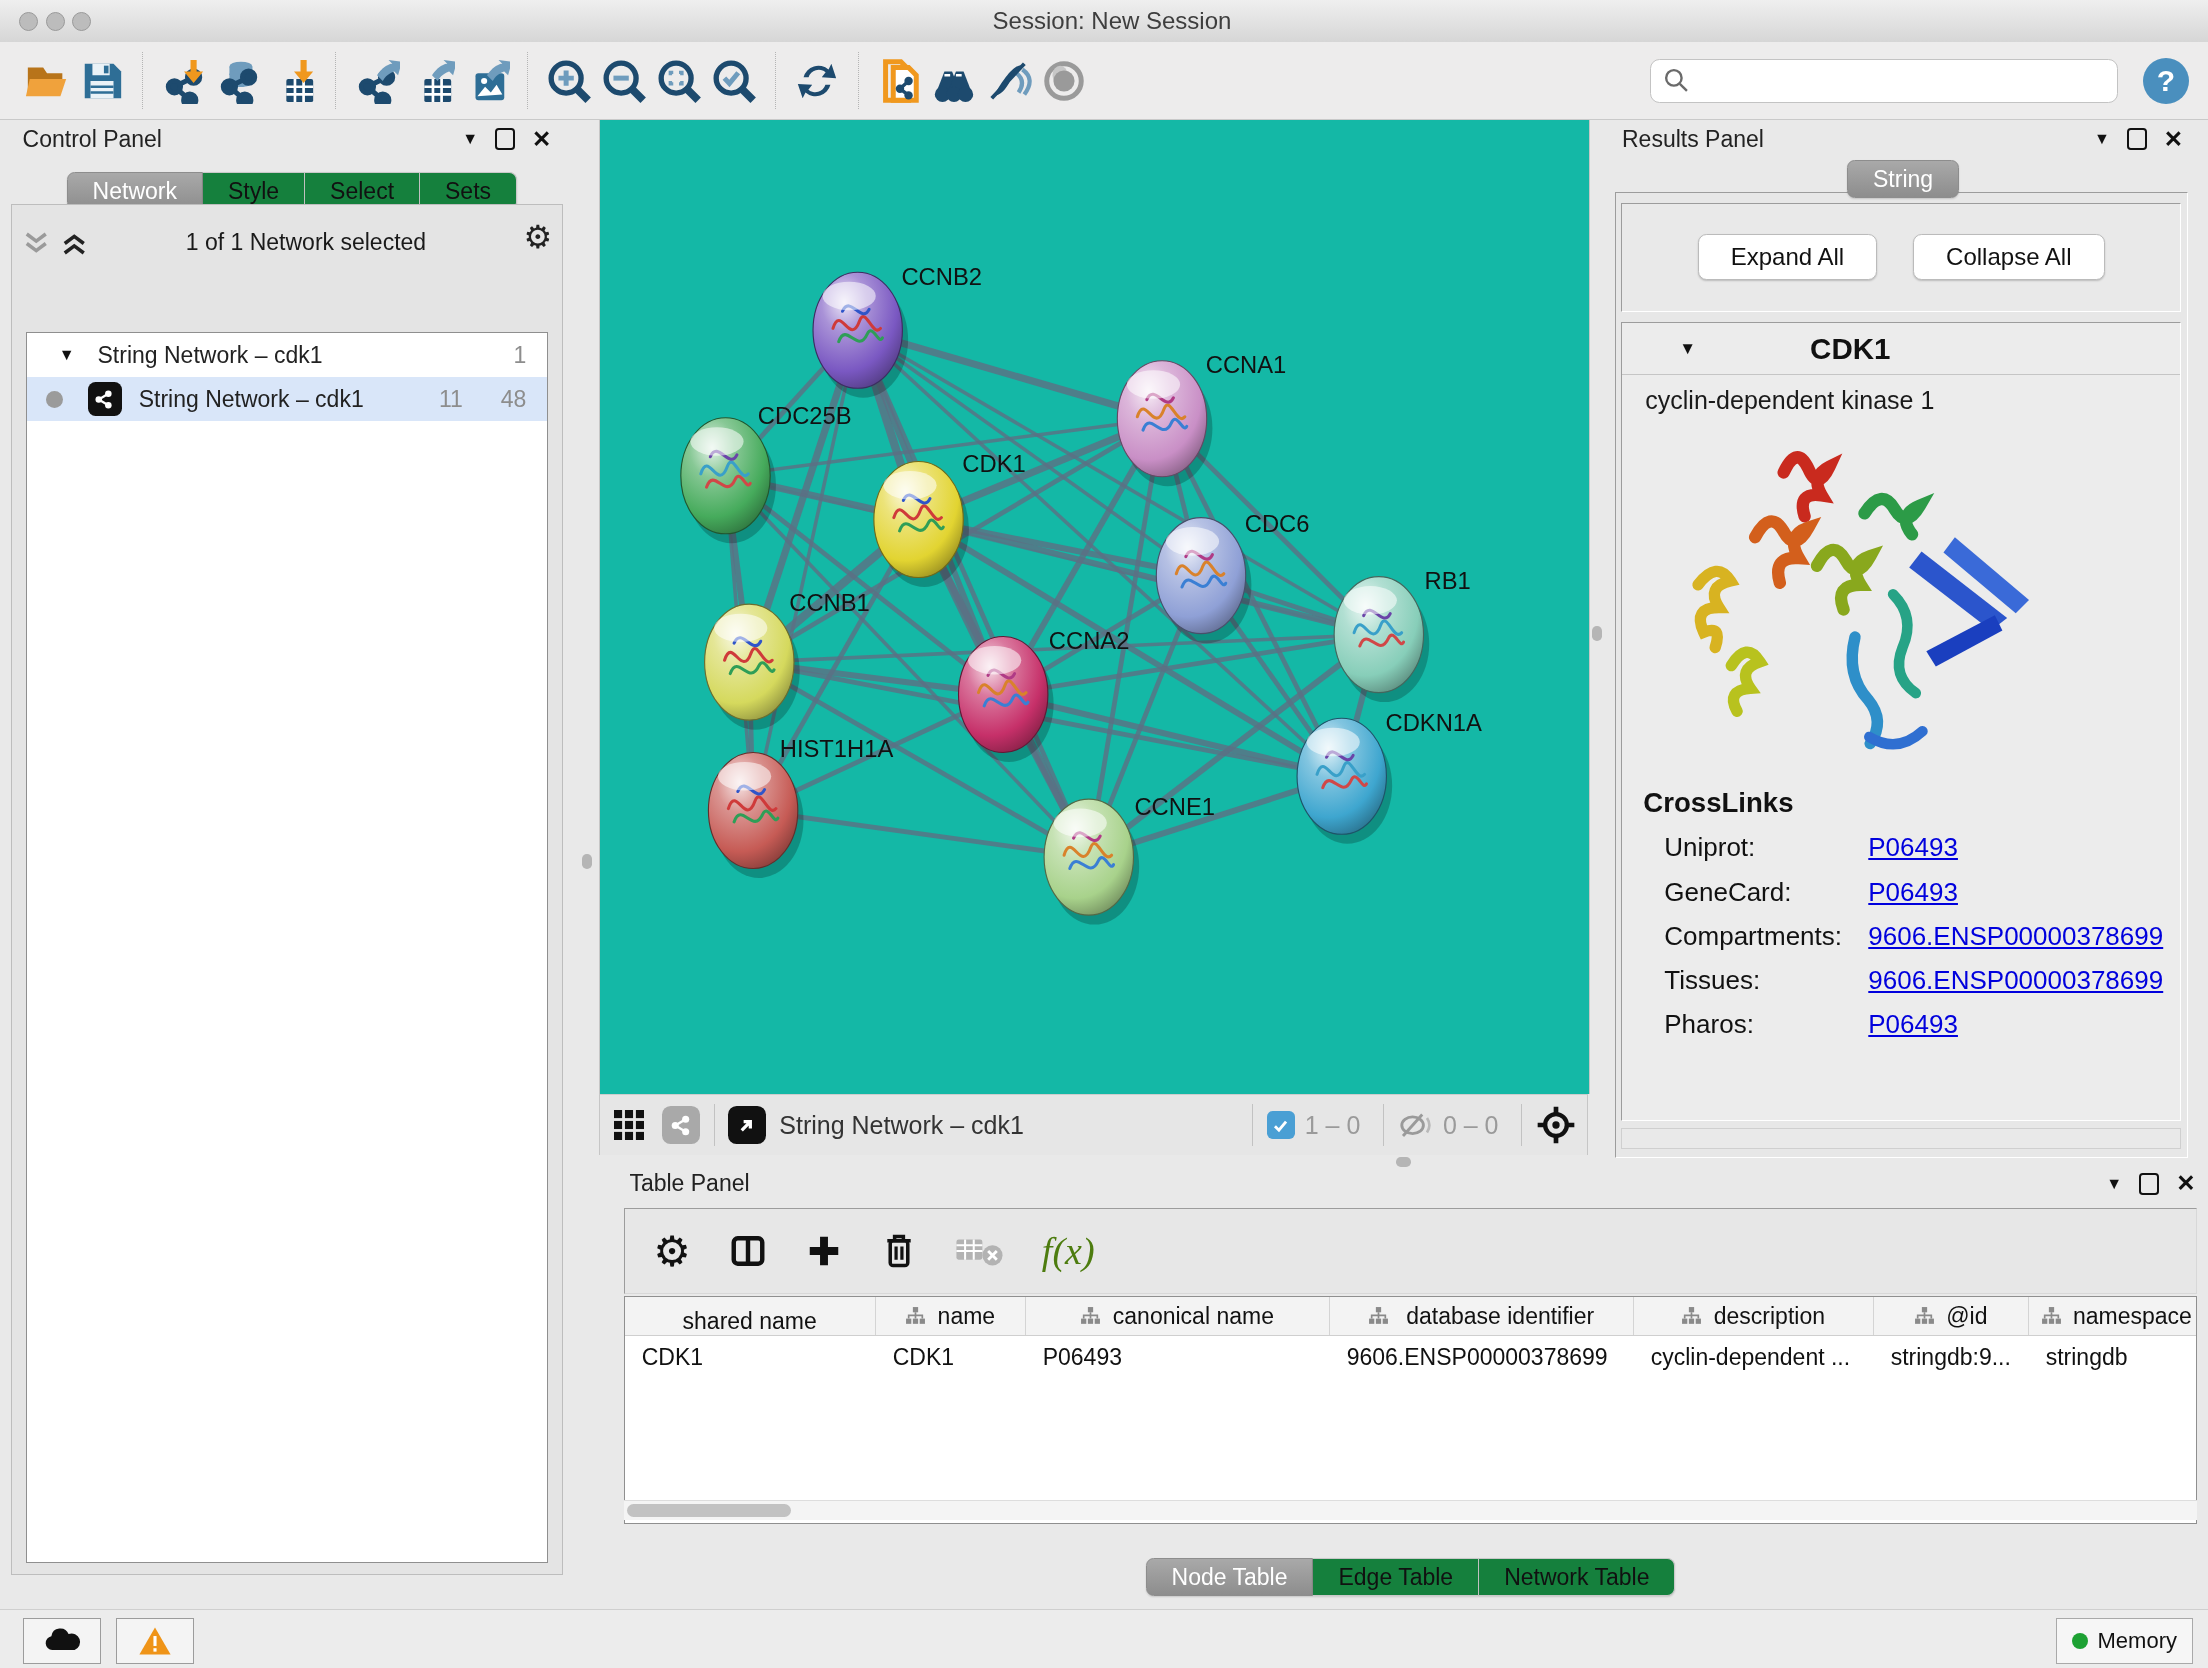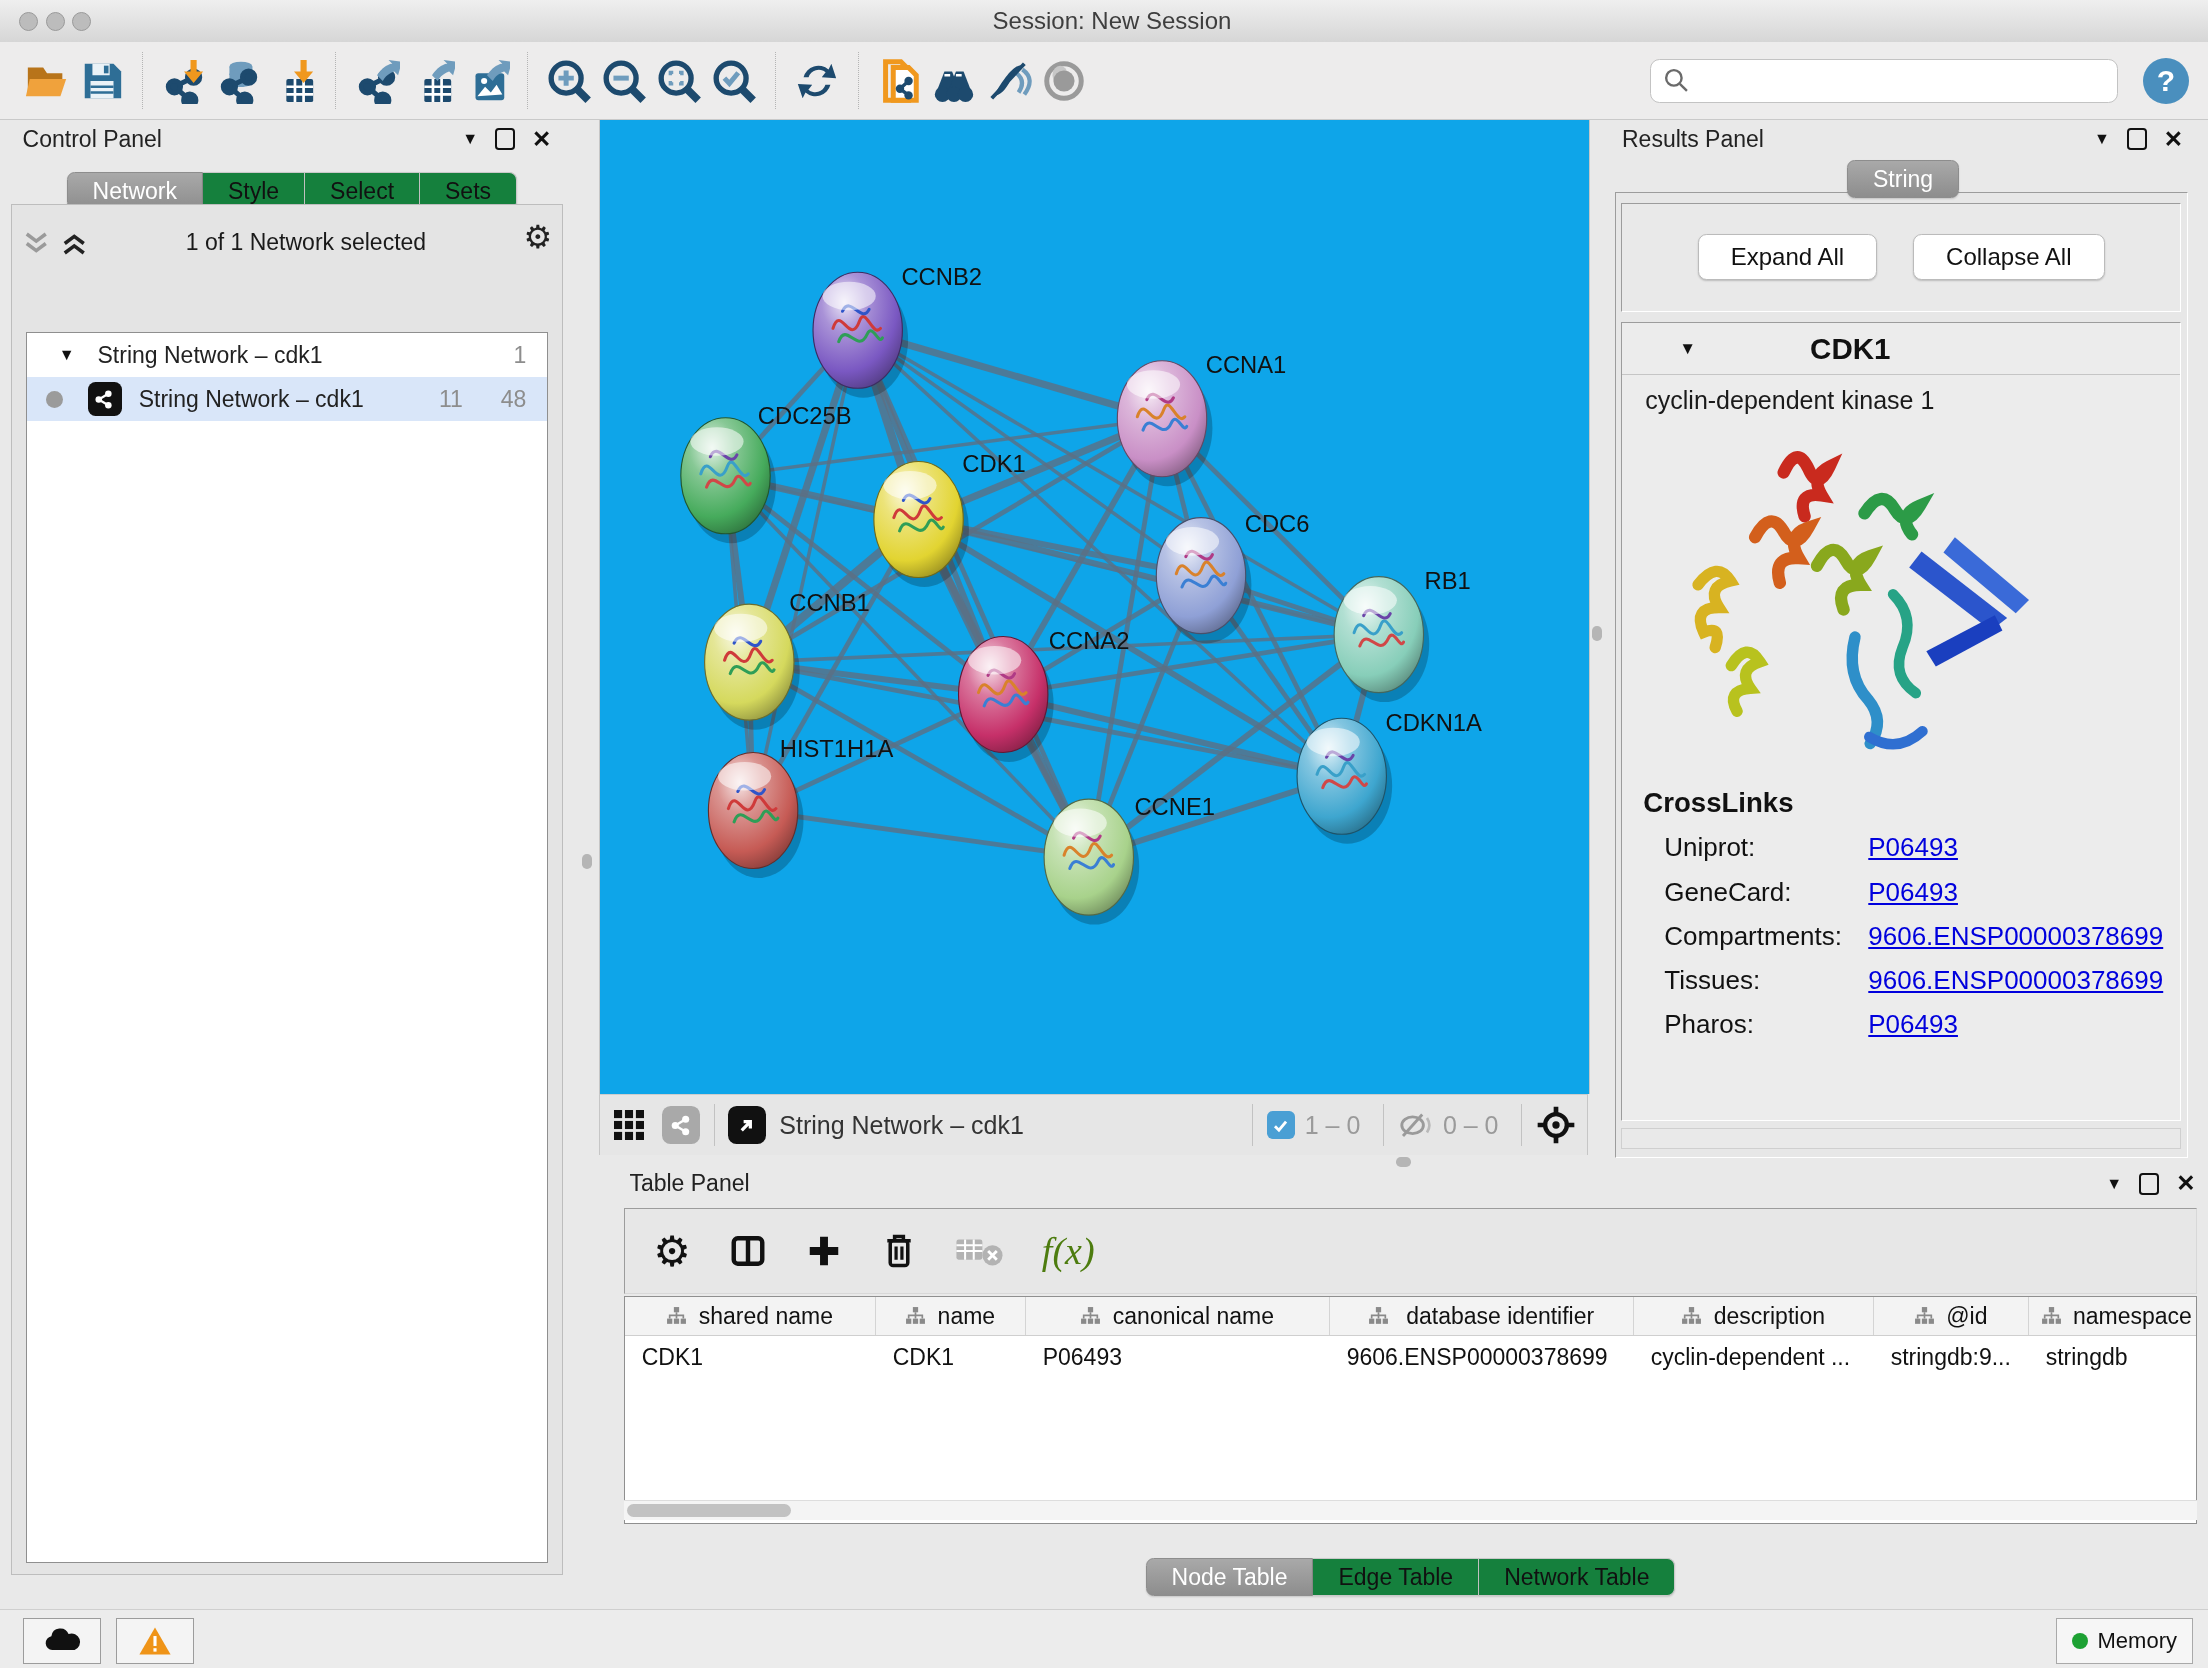--- a/index.html
+++ b/index.html
@@ -45,21 +45,21 @@
     background:#e4e4e4;border:1px solid #bdbdbd;}
   .cp-statusrow{position:absolute;left:9.5px;right:9.5px;top:13.3px;height:38px;display:flex;align-items:flex-end;}
   .cp-status{flex:1;text-align:center;font-size:23px;color:#1a1a1a;}
   .tree-box{position:absolute;left:13.3px;right:13.3px;top:127px;bottom:11.4px;background:#fff;border:1.9px solid #8f8f8f;}
   .tree-row{height:44px;display:flex;align-items:center;font-size:23px;}
   .tree-row.sel{background:#d9e6f9;}
   .tree-count{color:#8d8d8d;font-size:23px;}
   .badge-share{width:34px;height:34px;border-radius:7.6px;background:#111;display:flex;align-items:center;justify-content:center;}
 
   
-  .net-canvas{left:599px;top:120px;width:989px;height:974px;background:#0ea5e9;
+  .net-canvas{left:599px;top:120px;width:989px;height:974px;background:#14b8a6;
     border-left:1px solid #c6c6c6;border-right:1px solid #c6c6c6;}
   .net-nav{left:599px;top:1094px;width:989px;height:61px;background:#e6e6e6;
     border-top:1px solid #cdcdcd;border-left:1px solid #c6c6c6;border-right:1px solid #c6c6c6;
     display:flex;align-items:center;box-sizing:border-box;padding:0 11.4px;}
   .nn-sep{width:0;height:42px;border-left:1px solid #c2c2c2;margin:0 13.3px;}
   .nn-title{font-size:25px;color:#333;flex:1;padding-left:13.3px;}
   .nn-count{font-size:25px;color:#9a9a9a;margin:0 9.5px;}
   .black-badge{width:38px;height:38px;border-radius:8.6px;background:#111;display:flex;align-items:center;justify-content:center;}
   .gray-badge{width:38px;height:38px;border-radius:8.6px;background:#a9a9a9;display:flex;align-items:center;justify-content:center;}
   .blue-check{width:28.5px;height:28.5px;border-radius:5.7px;background:#4a9fd4;display:flex;align-items:center;justify-content:center;}
@@ -729,21 +729,21 @@
             <rect x="1" y="3" width="18" height="14" rx="1.5"></rect>
             <path d="M1 7h18M1 11h18M7 3v14M13 3v14" stroke="#fff" stroke-width="1.4"></path>
           </g>
         <circle cx="26" cy="14" r="7" fill="#b3b3b3"></circle>
           <path d="M23 11l6 6M29 11l-6 6" stroke="#fff" stroke-width="2"></path>
       </svg>
       <span style="font-family:'Liberation Serif',serif;font-style:italic;font-size:38px;color:#4d7c0f;">f(x)</span>
     </div>
     <div class="tp-table">
       <div class="tp-hrow" id="tp-headers">
-          <div class="tp-hcell" style="width: 251px;">
+          <div class="tp-hcell" style="width: 251px; flex-direction: column;">
             <svg width="21" height="21" viewBox="0 0 20 20">
               <g fill="#8a8a8a">
                 <rect x="7.5" y="1" width="5" height="5"></rect>
                 <rect x="1" y="12" width="5" height="5"></rect>
                 <rect x="7.5" y="12" width="5" height="5"></rect>
                 <rect x="14" y="12" width="5" height="5"></rect>
                 <path d="M10 6v3M3.5 12V9h13v3M10 9v3" stroke="#8a8a8a" stroke-width="1.6" fill="none"></path>
               </g>
             </svg>
             <span>shared name</span>

